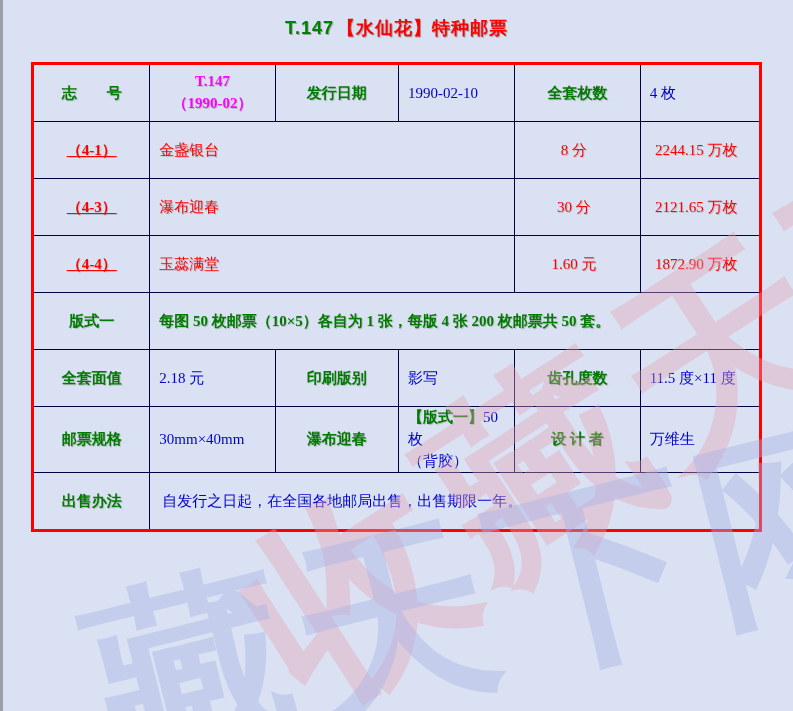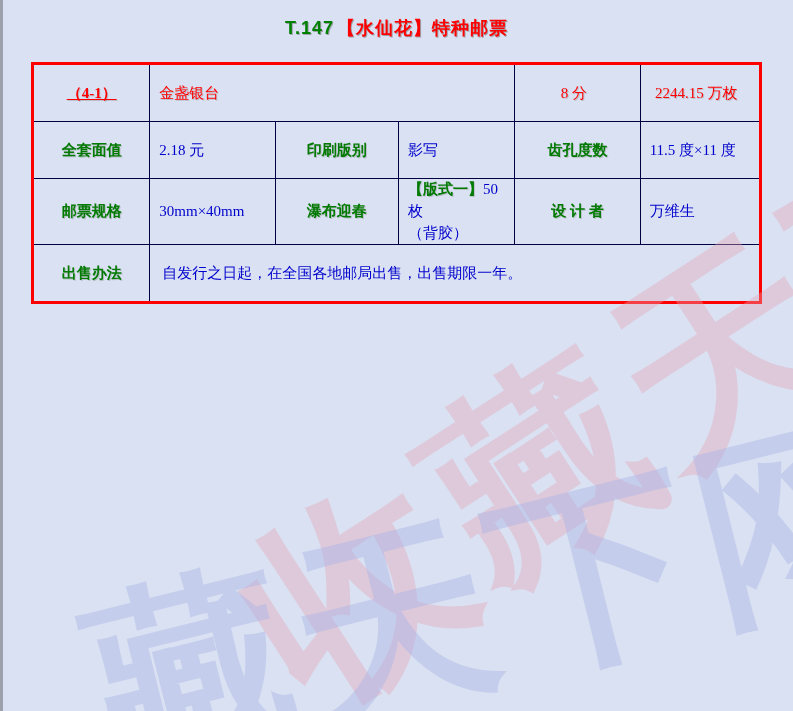--- a/index.html
+++ b/index.html
@@ -67,31 +67,58 @@
   <colgroup>
     <col style="width:117px">
       <col style="width:125px">
       <col style="width:123px">
     <col style="width:116px">
       <col style="width:125px">
       <col style="width:120px">
   </colgroup>
 
   <tbody>
+      <tr>
+    <td class="g c">志　　号</td>
+    <td class="m c two-line">
+      <div>T.147</div>
+      <div>（1990-02）</div>
+    </td>
+    <td class="g c">发行日期</td>
+    <td class="b l">1990-02-10</td>
+    <td class="g c">全套枚数</td>
+    <td class="b l">4 枚</td>
+  </tr>
 
   <tr>
     <td class="r c bold">（4-1）</td>
     <td class="r l" colspan="3">金盏银台</td>
     <td class="r rt">8 分</td>
     <td class="r rt">2244.15 万枚</td>
   </tr>
 
 
+  <tr>
+    <td class="r c bold">（4-3）</td>
+    <td class="r l" colspan="3">瀑布迎春</td>
+    <td class="r rt">30 分</td>
+    <td class="r rt">2121.65 万枚</td>
+  </tr>
 
+  <tr>
+    <td class="r c bold">（4-4）</td>
+    <td class="r l" colspan="3">玉蕊满堂</td>
+    <td class="r rt">1.60 元</td>
+    <td class="r rt">1872.90 万枚</td>
+  </tr>
 
+  <tr>
+    <td class="g c">版式一</td>
+    <td class="g l" colspan="5">每图 50 枚邮票（10×5）各自为 1 张，每版 4 张 200 枚邮票共 50 套。</td>
+  </tr>
 
   <tr>
     <td class="g c">全套面值</td>
     <td class="b l">2.18 元</td>
     <td class="g c">印刷版别</td>
     <td class="b l">影写</td>
     <td class="g c">齿孔度数</td>
     <td class="b l">11.5 度×11 度</td>
   </tr>
 

